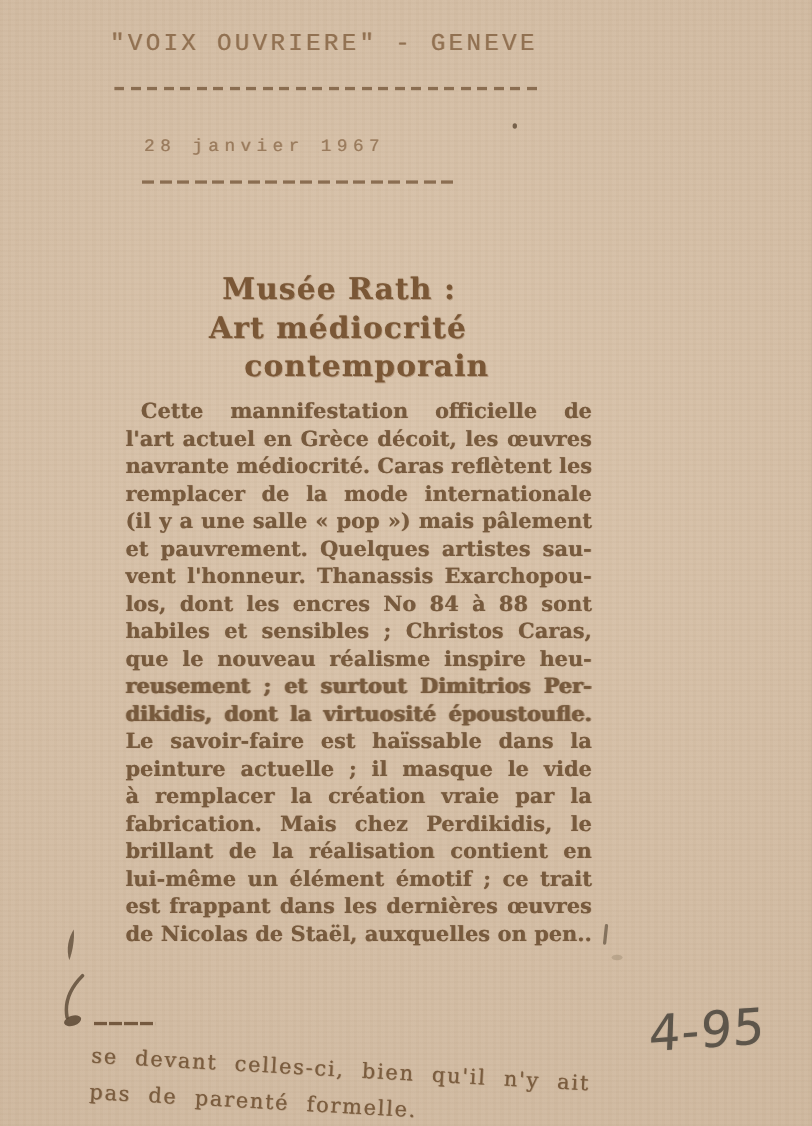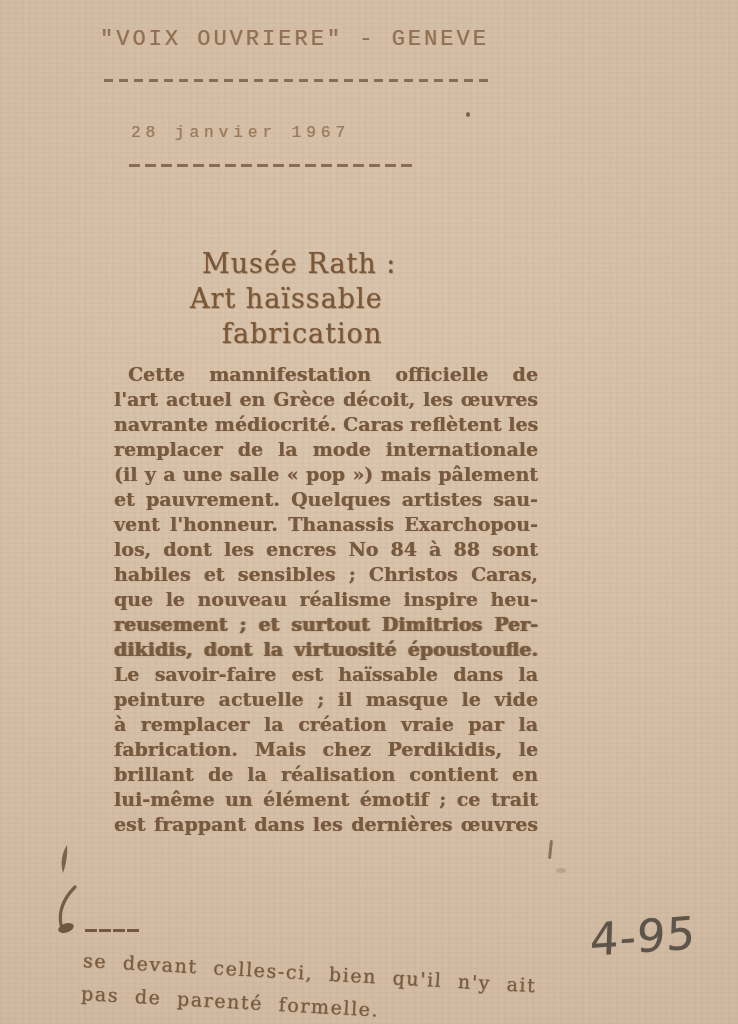--- a/index.html
+++ b/index.html
@@ -29,21 +29,21 @@
     background:repeating-linear-gradient(90deg,#7d5f42 0 9px,rgba(0,0,0,0) 9px 15px);
   }
   .dateline{left:131px;top:124px;font-size:16px;letter-spacing:5px;opacity:0.8;}
   .rule-date{
     left:129px;top:164px;width:283px;
     background:repeating-linear-gradient(90deg,#7d5f42 0 11px,rgba(0,0,0,0) 11px 16px);
   }
   
   .titleblock{left:190px;top:246px;width:300px;color:#7a5736;}
   .tline{
-    font-size:27px;font-weight:normal;line-height:35px;letter-spacing:1px;
+    font-size:27px;font-weight:bold;line-height:35px;letter-spacing:1px;
     text-shadow:0.8px 0.8px 0 rgba(122,87,54,0.35), 0 0 1px rgba(122,87,54,0.5);
   }
   .tline:nth-child(1){margin-left:12px;}
   .tline:nth-child(3){margin-left:32px;}
   
   .bodyblock{left:114px;top:362px;width:424px;color:#775a3d;}
   .bline{
     font-size:19px;line-height:25px;
     text-align:justify;text-align-last:justify;
     text-shadow:0.5px 0.4px 0 rgba(119,90,61,0.35), 0 0 0.8px rgba(119,90,61,0.5);
@@ -95,22 +95,22 @@
 
   <div class="abs typew publication">"VOIX OUVRIERE" - GENEVE</div>
   <div class="abs dashrule rule-header"></div>
 
   <div class="abs typew dateline">28 janvier 1967</div>
   <div class="abs dashrule rule-date"></div>
   <div class="abs speck speck-date"></div>
 
   <div class="abs titleblock">
     <div class="tline">Musée Rath :</div>
-    <div class="tline">Art haïssable</div>
-    <div class="tline">fabrication</div>
+    <div class="tline">Art médiocrité</div>
+    <div class="tline">contemporain</div>
   </div>
 
   <div class="abs bodyblock">
     <div class="bline first">Cette mannifestation officielle de</div>
     <div class="bline">l'art actuel en Grèce décoit, les œuvres</div>
     <div class="bline">navrante médiocrité. Caras reflètent les</div>
     <div class="bline">remplacer de la mode internationale</div>
     <div class="bline">(il y a une salle « pop ») mais pâlement</div>
     <div class="bline">et pauvrement. Quelques artistes sau-</div>
     <div class="bline">vent l'honneur. Thanassis Exarchopou-</div>
@@ -119,20 +119,21 @@
     <div class="bline">que le nouveau réalisme inspire heu-</div>
     <div class="bline smudge">reusement ; et surtout Dimitrios Per-</div>
     <div class="bline smudge">dikidis, dont la virtuosité époustoufle.</div>
     <div class="bline">Le savoir-faire est haïssable dans la</div>
     <div class="bline">peinture actuelle ; il masque le vide</div>
     <div class="bline">à remplacer la création vraie par la</div>
     <div class="bline">fabrication. Mais chez Perdikidis, le</div>
     <div class="bline">brillant de la réalisation contient en</div>
     <div class="bline">lui-même un élément émotif ; ce trait</div>
     <div class="bline">est frappant dans les dernières œuvres</div>
+    <div class="bline">de Nicolas de Staël, auxquelles on pen..</div>
   </div>
 
   <svg class="abs penmark-left" width="50" height="105" viewBox="0 0 50 105">
     <path d="M22,10 C17,18 15,28 18,38 C21,30 23,18 22,10 Z" fill="#5a4733" opacity="0.75"></path>
     <path d="M30,52 C20,62 13,74 16,90" fill="none" stroke="#5a4733" stroke-width="3.2" stroke-linecap="round" opacity="0.8"></path>
     <ellipse cx="21" cy="93" rx="8" ry="4.5" fill="#5a4733" opacity="0.85" transform="rotate(-18 21 93)"></ellipse>
   </svg>
 
   <div class="abs penmark-right"></div>
   <div class="abs penmark-right-smudge"></div>

